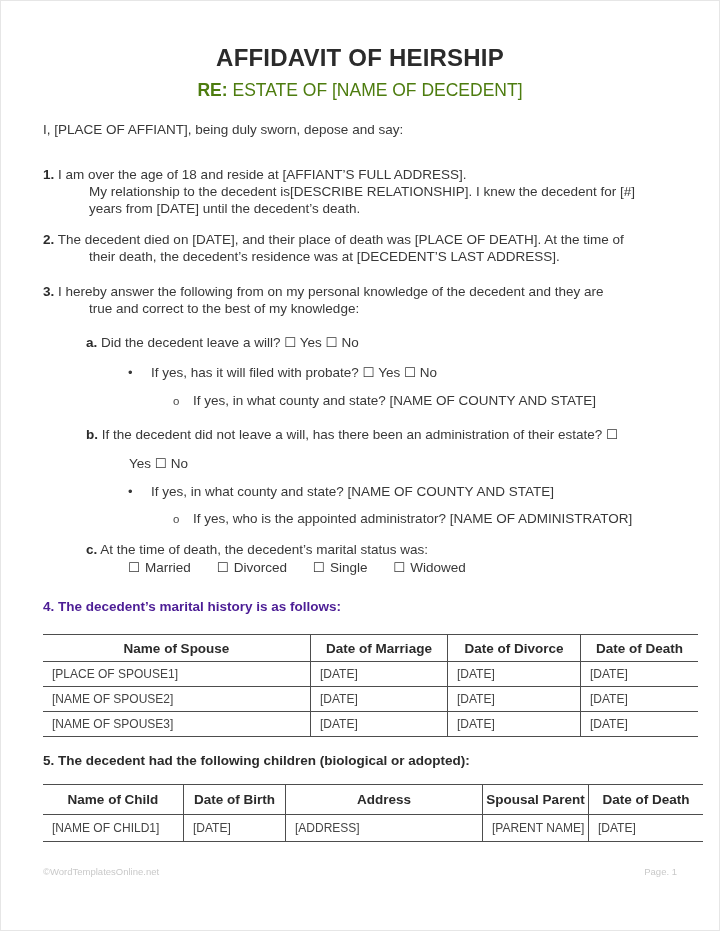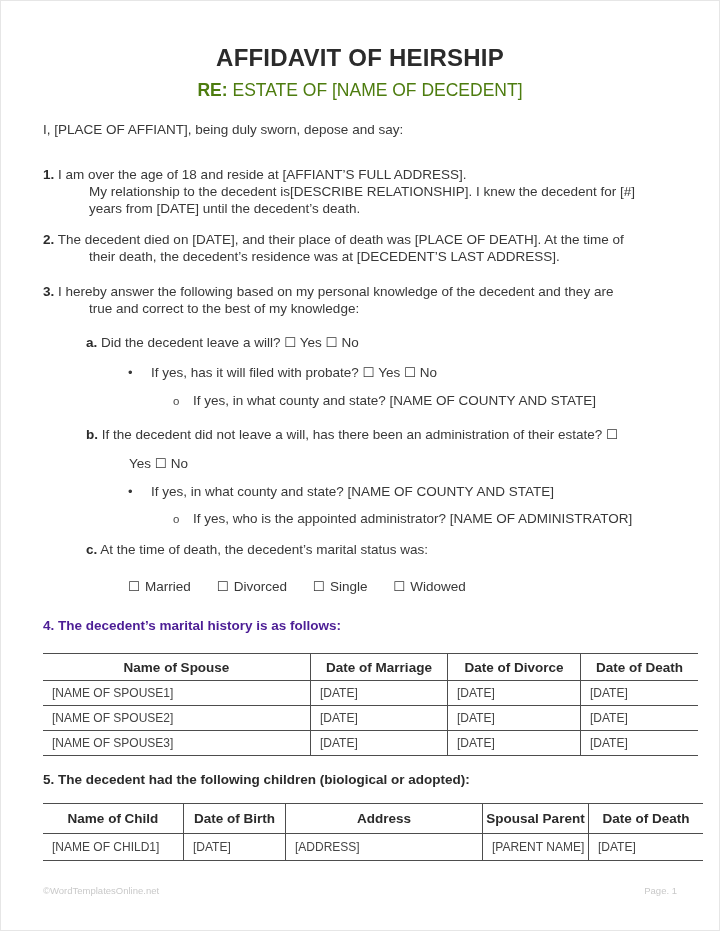--- a/index.html
+++ b/index.html
@@ -27,21 +27,21 @@
   .mt-item2{margin-top:14px;}
   .mt-item3{margin-top:18px;}
   .mt-a{margin-top:17px;}
   .mt-b1{margin-top:13px;}
   .mt-o1{margin-top:11px;}
   .mt-b{margin-top:16px;}
   .mt-yn{margin-top:12px;}
   .mt-b2{margin-top:11px;}
   .mt-o2{margin-top:10px;}
   .mt-c{margin-top:13px;}
-  .options{margin-top:20px;padding-left:85px;}
+  .options{margin-top:1px;padding-left:85px;}
   .options .opt{margin-right:22px;}
   .options .box{margin-right:5px;}
   .heading{font-weight:bold;color:#4c1d95;margin-top:22px;}
   .heading5{font-weight:bold;color:#2b2b2b;margin-top:15px;}
   table{border-collapse:collapse;table-layout:fixed;width:636px;border-top:1.5px solid #4d4d4d;}
   .t1{margin-top:19px;}
   .t2{margin-top:15px;}
   th{font-size:13.5px;font-weight:bold;color:#2b2b2b;text-align:center;
      border-bottom:1.5px solid #4d4d4d;vertical-align:middle;padding:0 2px;}
   .t1 th{height:26px;}
@@ -72,21 +72,21 @@
     <div class="line cont">My relationship to the decedent is[DESCRIBE RELATIONSHIP]. I knew the decedent for [#]</div>
     <div class="line cont">years from [DATE] until the decedent’s death.</div>
   </div>
 
   <div class="mt-item2">
     <div class="line"><b class="mk">2.</b> <span>The decedent died on [DATE], and their place of death was [PLACE OF DEATH]. At the time of</span></div>
     <div class="line cont">their death, the decedent’s residence was at [DECEDENT’S LAST ADDRESS].</div>
   </div>
 
   <div class="mt-item3">
-    <div class="line"><b class="mk">3.</b> <span>I hereby answer the following based on my personal knowledge of the decedent and they are</span></div>
+    <div class="line"><b class="mk">3.</b> <span>I hereby answer the following from on my personal knowledge of the decedent and they are</span></div>
     <div class="line cont">true and correct to the best of my knowledge:</div>
   </div>
 
   <div class="line sub mt-a"><b class="mk">a.</b> <span>Did the decedent leave a will? ☐ Yes ☐ No</span></div>
 
   <div class="line bullet mt-b1"><span class="mk-b">•</span><span>If yes, has it will filed with probate? ☐ Yes ☐ No</span></div>
 
   <div class="line obullet mt-o1"><span class="mk-o">o</span><span>If yes, in what county and state? [NAME OF COUNTY AND STATE]</span></div>
 
   <div class="line sub mt-b"><b class="mk">b.</b> <span>If the decedent did not leave a will, has there been an administration of their estate? ☐</span></div>
@@ -109,21 +109,21 @@
 
   <table class="t1">
     <tbody>
         <tr>
       <th class="c1">Name of Spouse</th>
       <th class="c2">Date of Marriage</th>
       <th class="c3">Date of Divorce</th>
       <th class="c4">Date of Death</th>
     </tr>
     <tr>
-      <td>[NAME OF SPOUSE1]</td>
+      <td>[PLACE OF SPOUSE1]</td>
       <td>[DATE]</td>
       <td>[DATE]</td>
       <td>[DATE]</td>
     </tr>
     <tr>
       <td>[NAME OF SPOUSE2]</td>
       <td>[DATE]</td>
       <td>[DATE]</td>
       <td>[DATE]</td>
     </tr>

